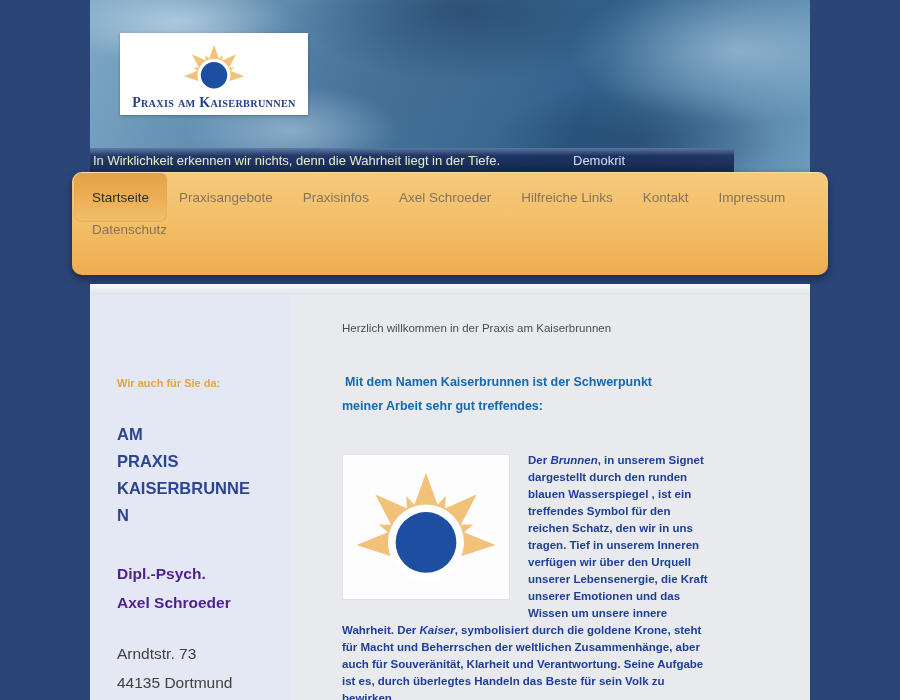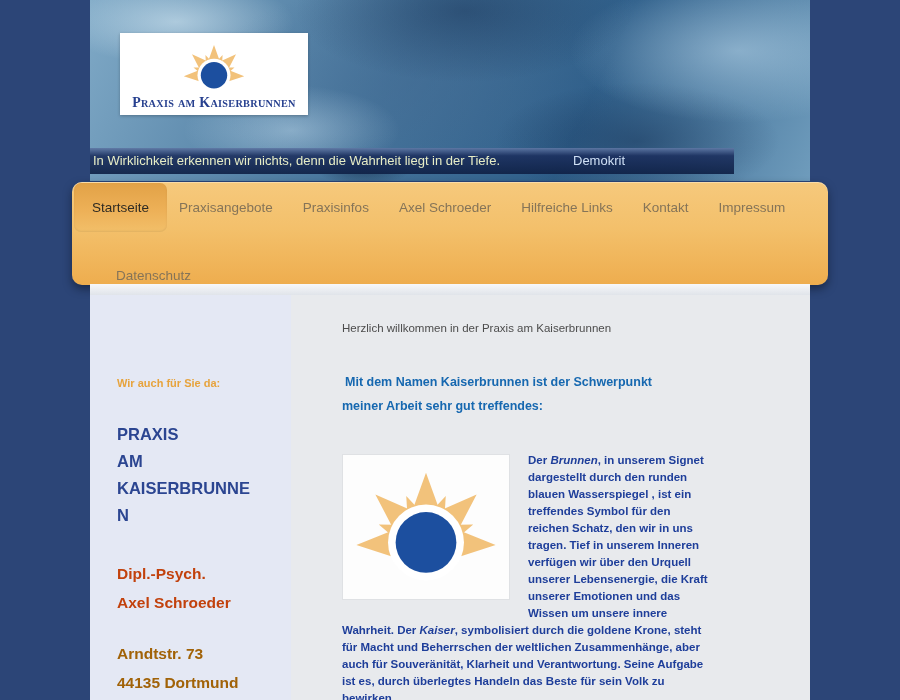--- a/index.html
+++ b/index.html
@@ -56,27 +56,27 @@
     position:absolute;left:90px;top:148px;width:644px;height:26px;
     background:linear-gradient(180deg, rgba(95,120,165,.92) 0%, rgba(28,48,95,.9) 30%, rgba(15,33,70,.92) 100%);
     line-height:26px;
     font-size:13px;
   }
   .quote-text{color:#e7edc6;padding-left:3px;}
   .quote-author{position:absolute;left:483px;top:0;color:#cfe0f5;}
 
   
   .navbar{
-    position:absolute;left:72px;top:182px;width:756px;height:103px;
+    position:absolute;left:72px;top:172px;width:756px;height:103px;
     border-radius:10px;
     background:linear-gradient(180deg,#f6c97c 0%,#f3c06b 45%,#eead4e 100%);
     box-shadow:0 4px 8px rgba(10,15,30,.5), inset 0 1px 0 rgba(255,255,255,.35);
   }
   .nav-row1{display:flex;align-items:center;height:50px;padding-left:2px;}
-  .nav-row2{display:flex;align-items:flex-end;height:51px;padding-left:20px;margin-left:24px;}
+  .nav-row2{display:flex;align-items:flex-start;height:51px;padding-left:20px;}
   .nav-item{
     font-size:13.5px;
     color:#857458;
     margin-right:30px;
     cursor:pointer;
     white-space:nowrap;
   }
   .nav-item.active{
     height:49px;
     display:flex;align-items:center;
@@ -98,22 +98,22 @@
     background:linear-gradient(180deg,#f7f8fa,#e0e4ea);
   }
   .sidebar{
     position:absolute;left:0;top:11px;width:201px;height:405px;
     background:#e4e8f4;
     box-sizing:border-box;
     padding:82px 0 0 27px;
   }
   .sidebar-intro{font-size:11px;font-weight:bold;color:#e7a33c;}
   .practice-name{margin-top:32px;font-size:16.5px;font-weight:bold;color:#2b4591;line-height:27px;}
-  .person-block{margin-top:30px;font-size:15.5px;font-weight:bold;color:#c2410c;line-height:29px;}
-  .address-block{margin-top:22px;font-size:15.5px;font-weight:bold;color:#a16207;line-height:29px;}
+  .person-block{margin-top:30px;font-size:15.5px;font-weight:bold;color:#4c1d95;line-height:29px;}
+  .address-block{margin-top:22px;font-size:15.5px;font-weight:normal;color:#404040;line-height:29px;}
 
   .main{
     position:absolute;left:201px;top:11px;width:519px;height:405px;
     box-sizing:border-box;
     padding:27px 102px 0 51px;
   }
   .welcome{
     font-size:11.5px;font-weight:normal;color:#4c4c4c;
     margin:0 0 36px 0;
   }
@@ -182,22 +182,22 @@
       <div class="nav-item">Datenschutz</div>
     </div>
   </div>
 
   <div class="content">
     <div class="content-topstrip"></div>
 
     <div class="sidebar">
       <div class="sidebar-intro">Wir auch für Sie da:</div>
       <div class="practice-name">
+        <div>AM</div>
         <div>PRAXIS</div>
-        <div>AM</div>
         <div>KAISERBRUNNE</div>
         <div>N</div>
       </div>
       <div class="person-block">
         <div>Dipl.-Psych.</div>
         <div>Axel Schroeder</div>
       </div>
       <div class="address-block">
         <div>Arndtstr. 73</div>
         <div>44135 Dortmund</div>

